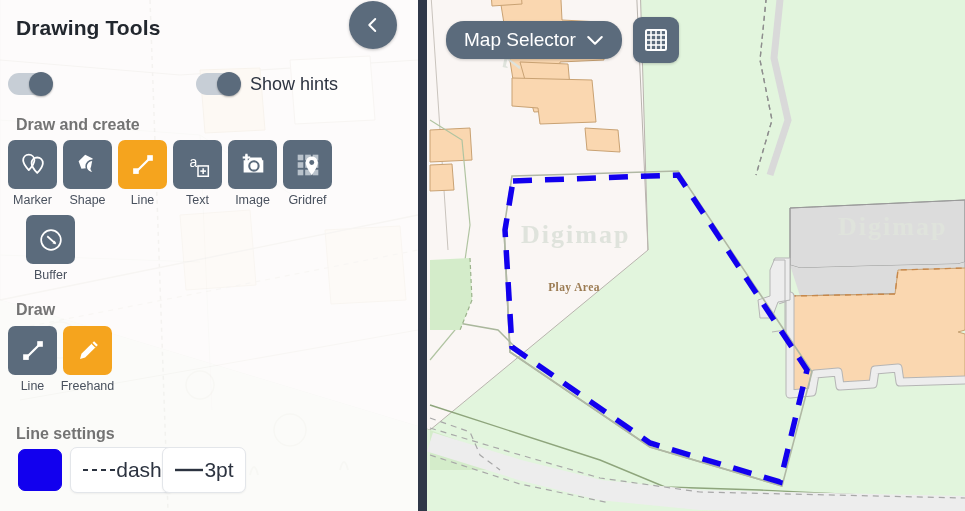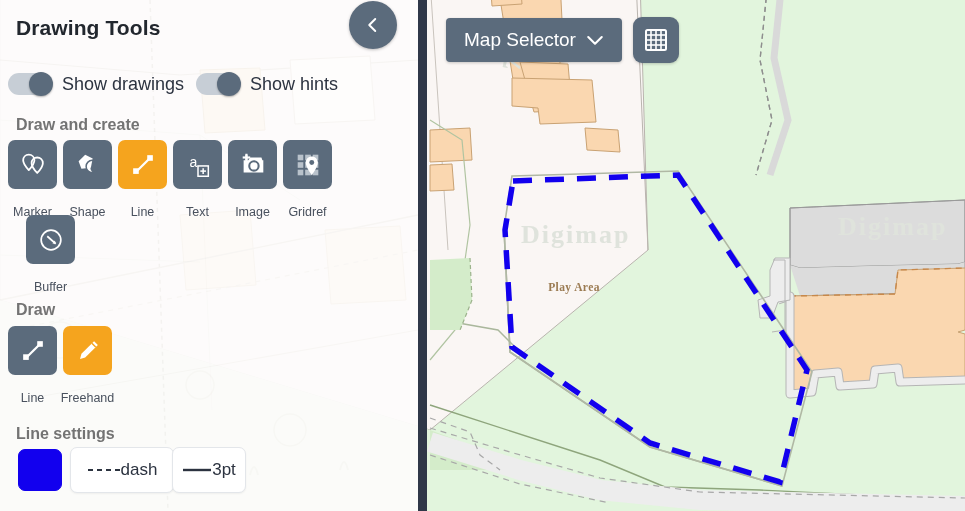--- a/index.html
+++ b/index.html
@@ -59,42 +59,42 @@
   }
 
   .tool-grid { position:absolute; display:flex; }
   .tool { width:55px; margin-right:0px; text-align:center; }
   .tool .btn {
     width:49px; height:49px; border-radius:7px; background:#5b6b7c;
     display:flex; align-items:center; justify-content:center; margin:0 auto;
     cursor:pointer; border:none;
   }
   .tool .btn.active { background:#f5a41e; }
-  .tool .cap { margin-top:16px; font-size:12.5px; color:#49515e; }
+  .tool .cap { margin-top:4px; font-size:12.5px; color:#49515e; }
 
   
   .swatch {
     position:absolute; left:18px; top:449px; width:44px; height:42px;
     background:#1200ee; border-radius:7px; cursor:pointer;
     border:1px solid #1200ee;
   }
   .opt-btn {
     position:absolute; top:447px; height:46px;
     background:#ffffff; border:1px solid #e3e6ea; border-radius:7px;
     display:flex; align-items:center; justify-content:center; cursor:pointer;
     box-shadow:0 1px 2px rgba(0,0,0,0.05);
-    font-size:17px; color:#2c3340;
+    font-size:21px; color:#2c3340;
   }
   #opt-dash { left:70px; width:104px; }
-  #opt-width { left:172px; width:74px; }
+  #opt-width { left:162px; width:84px; }
 
   
   #map-controls { position:absolute; left:446px; top:17px; display:flex; align-items:center; z-index:25; }
   #map-selector {
-    height:44px; background:#5b6b7c; color:#fff; border:none; border-radius:4px;
+    height:38px; background:#5b6b7c; color:#fff; border:none; border-radius:18px;
     padding:0 18px; display:flex; align-items:center; gap:10px;
     font-size:19px; cursor:pointer; box-shadow:0 1px 3px rgba(0,0,0,0.2);
   }
   #gridref-toggle {
     margin-left:11px; width:46px; height:46px; background:#5b6b7c; border:none;
     border-radius:9px; display:flex; align-items:center; justify-content:center;
     cursor:pointer; box-shadow:0 1px 3px rgba(0,0,0,0.2);
   }
   .wm { fill:#dfe3dc; font-size:26px; font-family:"Liberation Serif", serif; font-weight:bold; }
 </style>
@@ -210,21 +210,20 @@
       <button id="collapse-btn">
         <svg width="18" height="18" viewBox="0 0 24 24">
           <path d="M15 4 L7 12 L15 20" fill="none" stroke="#ffffff" stroke-width="2.6" stroke-linecap="round" stroke-linejoin="round"></path>
         </svg>
       </button>
 
       <div class="toggle-row" style="left:8px;">
         <div class="switch">
             <div class="knob"></div>
           </div>
-        <div class="switch-label">Show drawings</div>
       </div>
       <div class="toggle-row" style="left:196px;">
         <div class="switch">
             <div class="knob"></div>
           </div>
         <div class="switch-label">Show hints</div>
       </div>
 
       <div class="section-head" style="top:116px;">Draw and create</div>
 

